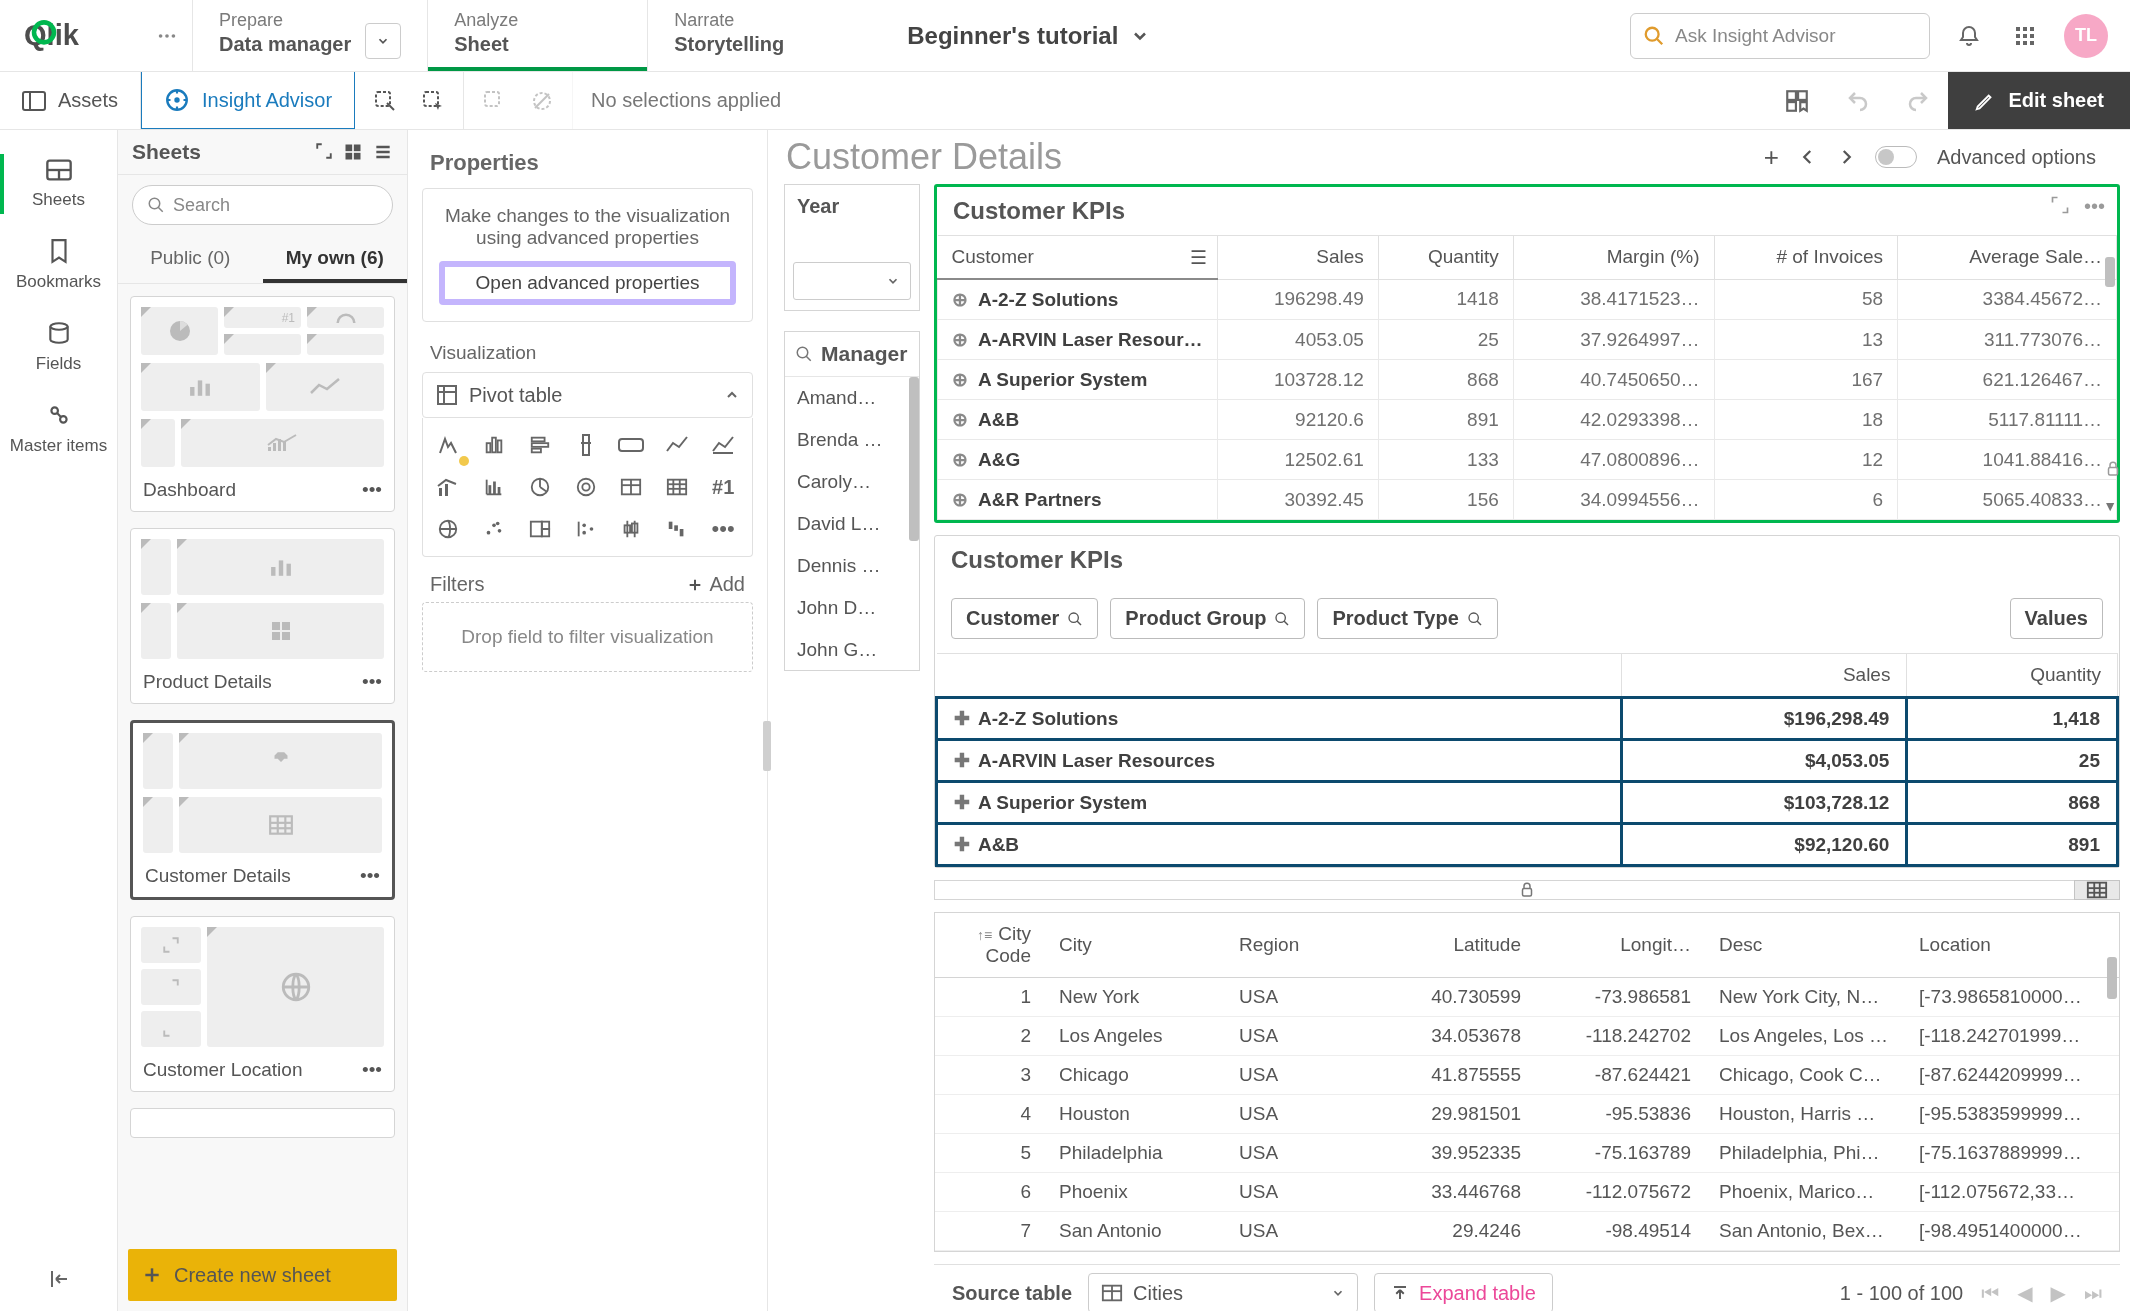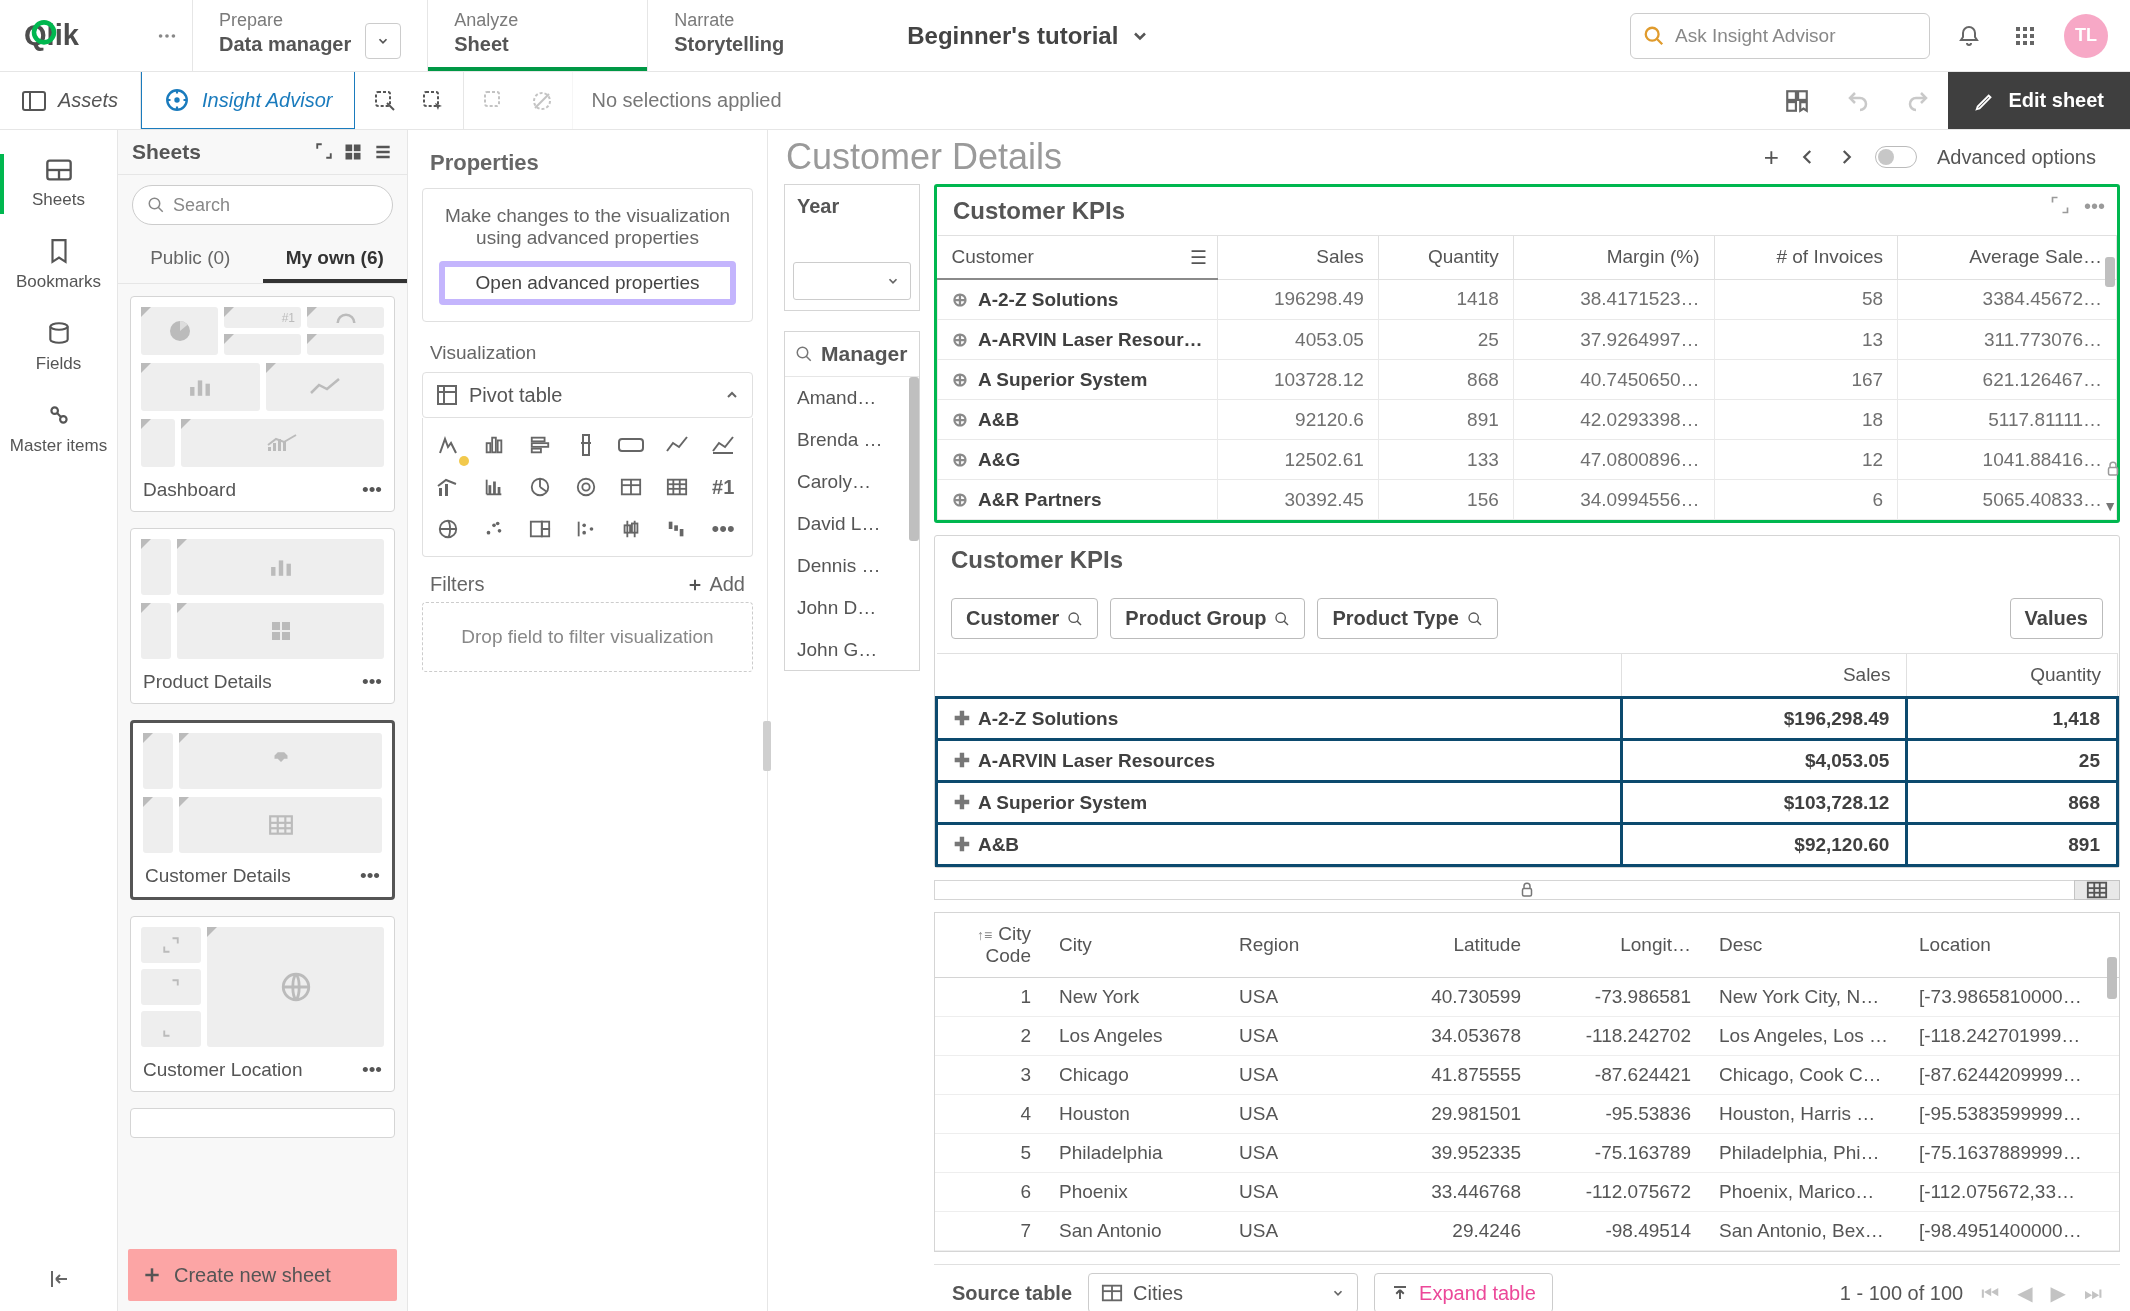--- a/index.html
+++ b/index.html
@@ -19,21 +19,21 @@
   .nav-tab .chev-btn{ width:36px; height:36px; border:1px solid #ccc; border-radius:4px; display:flex; align-items:center; justify-content:center; align-self:center; margin-left:14px; color:#555;}
   .app-title{ flex:1; display:flex; align-items:center; justify-content:flex-start; padding-left:40px; font-size:24px; font-weight:600; color:#444;}
   .top-right{display:flex; align-items:center; gap:22px; padding:0 22px;}
   .search-box{ width:300px; height:46px; border:1px solid #ccc; border-radius:6px; display:flex; align-items:center; padding:0 12px; color:#888;}
   .search-box span{margin-left:10px; font-size:19px;}
   .icon-btn{ color:#666; display:flex; align-items:center; justify-content:center; width:34px; height:34px;}
   .avatar{ width:44px; height:44px; border-radius:50%; background:#f7a8c6; color:#fff; display:flex; align-items:center; justify-content:center; font-size:18px; font-weight:600;}
 
   
   .selbar{ height:58px; display:flex; align-items:stretch; border-bottom:1px solid #e6e6e6;}
-  .selbar .seg{ display:flex; align-items:center; padding:0 22px; border-right:1px solid #e6e6e6; color:#555; gap:12px;font-style:italic;}
+  .selbar .seg{ display:flex; align-items:center; padding:0 22px; border-right:1px solid #e6e6e6; color:#555; gap:12px;}
   .selbar .seg.assets svg{color:#555;}
   .selbar .seg.insight{ color:#1a7bbd; border:1px solid #1a7bbd; border-top:none; }
   .selbar .seg.insight svg{color:#1a7bbd;}
   .selbar .sel-icons{display:flex; gap:24px; align-items:center; padding:0 18px; border-right:1px solid #e6e6e6;}
   .selbar .no-sel{ flex:1; display:flex; align-items:center; color:#777; padding-left:18px;}
   .selbar .right{ display:flex; align-items:stretch;}
   .selbar .right .ribbon{ display:flex; align-items:center; padding:0 18px; color:#666;}
   .selbar .right .undo{opacity:.35;}
   .selbar .edit-sheet{ background:#3f3f3f; color:#fff; display:flex; align-items:center; gap:12px; padding:0 26px; font-weight:600; }
 
@@ -54,21 +54,21 @@
   .sheets-tabs{ display:flex; margin-top:12px; border-bottom:1px solid #e6e6e6;}
   .sheets-tab{ flex:1; text-align:center; padding:10px 0; font-size:19px; color:#666;}
   .sheets-tab.active{ border-bottom:4px solid #333; color:#333; font-weight:600;}
   .sheets-list{ flex:1; overflow:auto; padding:12px; display:flex; flex-direction:column; gap:16px;}
   .sheet-card{ background:#fff; border:1px solid #d5d5d5; border-radius:4px; padding:10px 10px 6px 10px; display:flex; flex-direction:column; gap:8px;}
   .sheet-card.active{ border:3px solid #555; }
   .thumb-row{display:flex; gap:6px;}
   .thumb{ background:#eee; border-radius:3px; position:relative;}
   .thumb.corner::before{content:""; position:absolute; top:0; left:0; border-top:10px solid #bbb; border-right:10px solid transparent;}
   .sheet-card .card-foot{ display:flex; align-items:center; justify-content:space-between; color:#555; font-size:19px; padding:4px 2px;}
-  .create-sheet{ margin:10px; height:52px; background:#fca5a5; display:flex; align-items:center; gap:12px; padding:0 14px; color:#555; border-radius:2px;}
+  .create-sheet{ margin:10px; height:52px; background:#eab308; display:flex; align-items:center; gap:12px; padding:0 14px; color:#555; border-radius:2px;}
 
   .props-panel{ width:360px; border-right:1px solid #e6e6e6; padding:0 14px; display:flex; flex-direction:column; position:relative;}
   .resize-handle{position:absolute; right:-4px; top:50%; width:8px; height:50px; background:#cfcfcf; border-radius:2px;}
   .props-title{ font-size:22px; font-weight:600; color:#666; padding:20px 8px 12px;}
   .props-card{ border:1px solid #e0e0e0; border-radius:4px; padding:16px; text-align:center; color:#666; font-size:19px;}
   .props-card button{ margin-top:12px; width:100%; height:44px; border:6px solid #c4b5fd; background:#fff; border-radius:4px; font-size:19px; color:#444;}
   .sub-title{ font-size:19px; color:#666; padding:20px 8px 8px;}
   .viz-header{ border:1px solid #e0e0e0; border-radius:4px; display:flex; align-items:center; gap:10px; padding:10px 12px; color:#555;}
   .viz-header .spacer{flex:1;}
   .viz-grid{ border:1px solid #e0e0e0; border-top:none; border-radius:0 0 4px 4px; padding:10px 8px; display:grid; grid-template-columns:repeat(7,1fr); gap:8px;}

